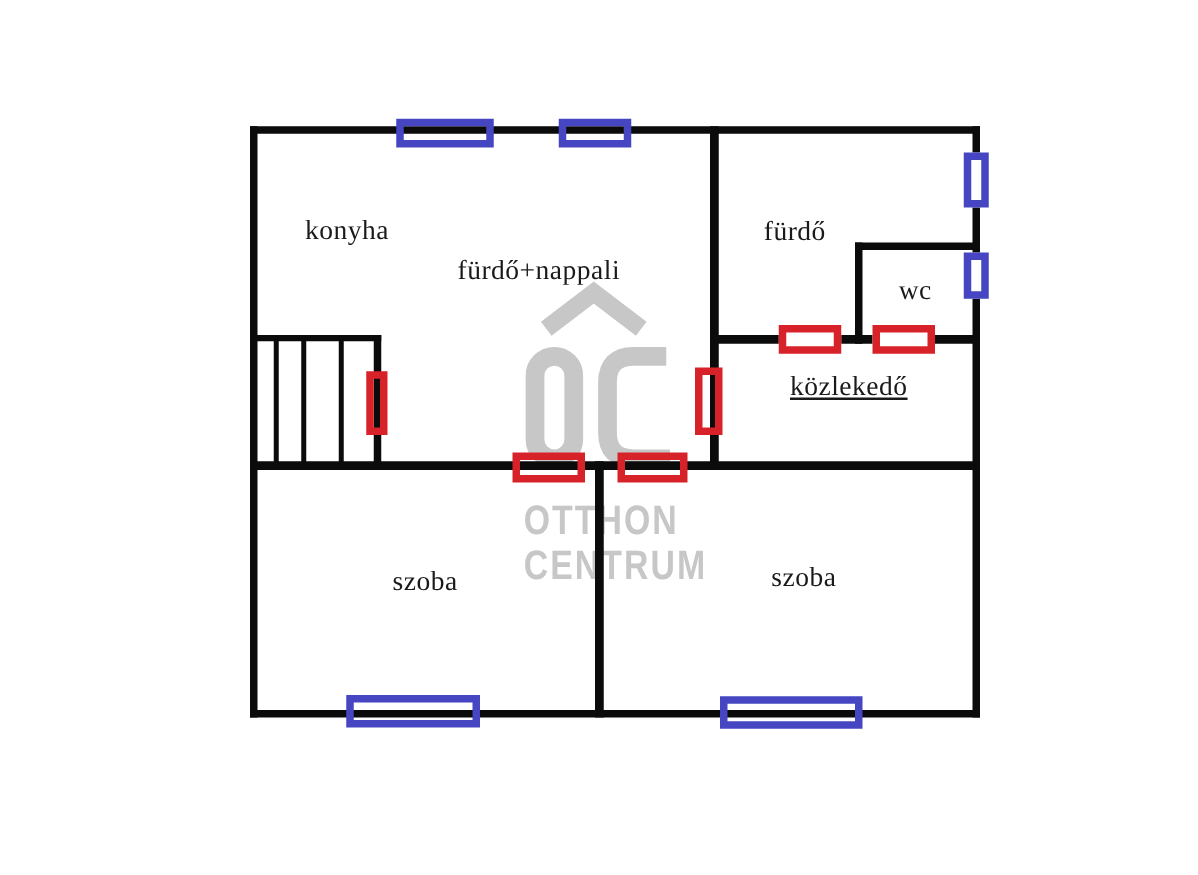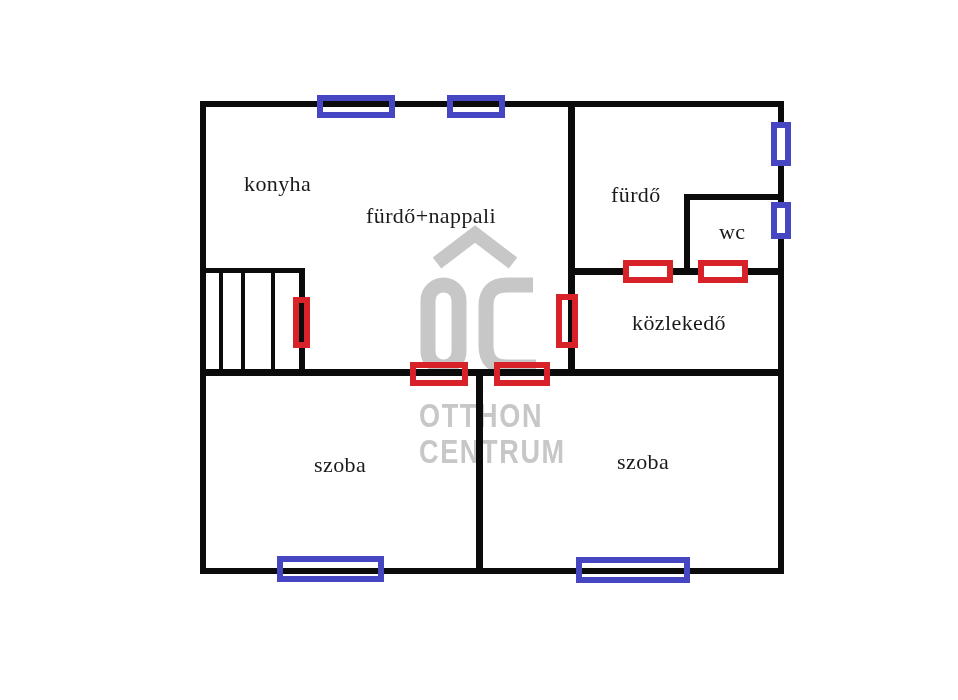--- a/index.html
+++ b/index.html
@@ -103,19 +103,19 @@
 
   <div class="opening door" style="left:293px; top:297px; width:17px; height:51px;"></div>
   <div class="opening door" style="left:556px; top:294px; width:22px; height:54px;"></div>
   <div class="opening door fill" style="left:623px; top:260px; width:50px; height:23px;"></div>
   <div class="opening door fill" style="left:698px; top:260px; width:50px; height:23px;"></div>
   <div class="opening door" style="left:410px; top:362px; width:58px; height:24px;"></div>
   <div class="opening door" style="left:494px; top:362px; width:56px; height:24px;"></div>
 
   <span class="room-label" style="left:244px; top:171px;">konyha</span>
   <span class="room-label" style="left:366px; top:203px;">fürdő+nappali</span>
-  <span class="room-label" style="left:611px; top:182px;">fürdő</span>
+  <span class="room-label" style="left:611px; top:172px;">fürdő</span>
   <span class="room-label" style="left:719px; top:219px;">wc</span>
-  <span class="room-label" style="left:632px; top:310px;">közlekedő</span>
+  <span class="room-label" style="left:632px; top:296px;text-decoration:underline;">közlekedő</span>
   <span class="room-label" style="left:314px; top:452px;">szoba</span>
   <span class="room-label" style="left:617px; top:449px;">szoba</span>
 
 </div>
 
 </body></html>

